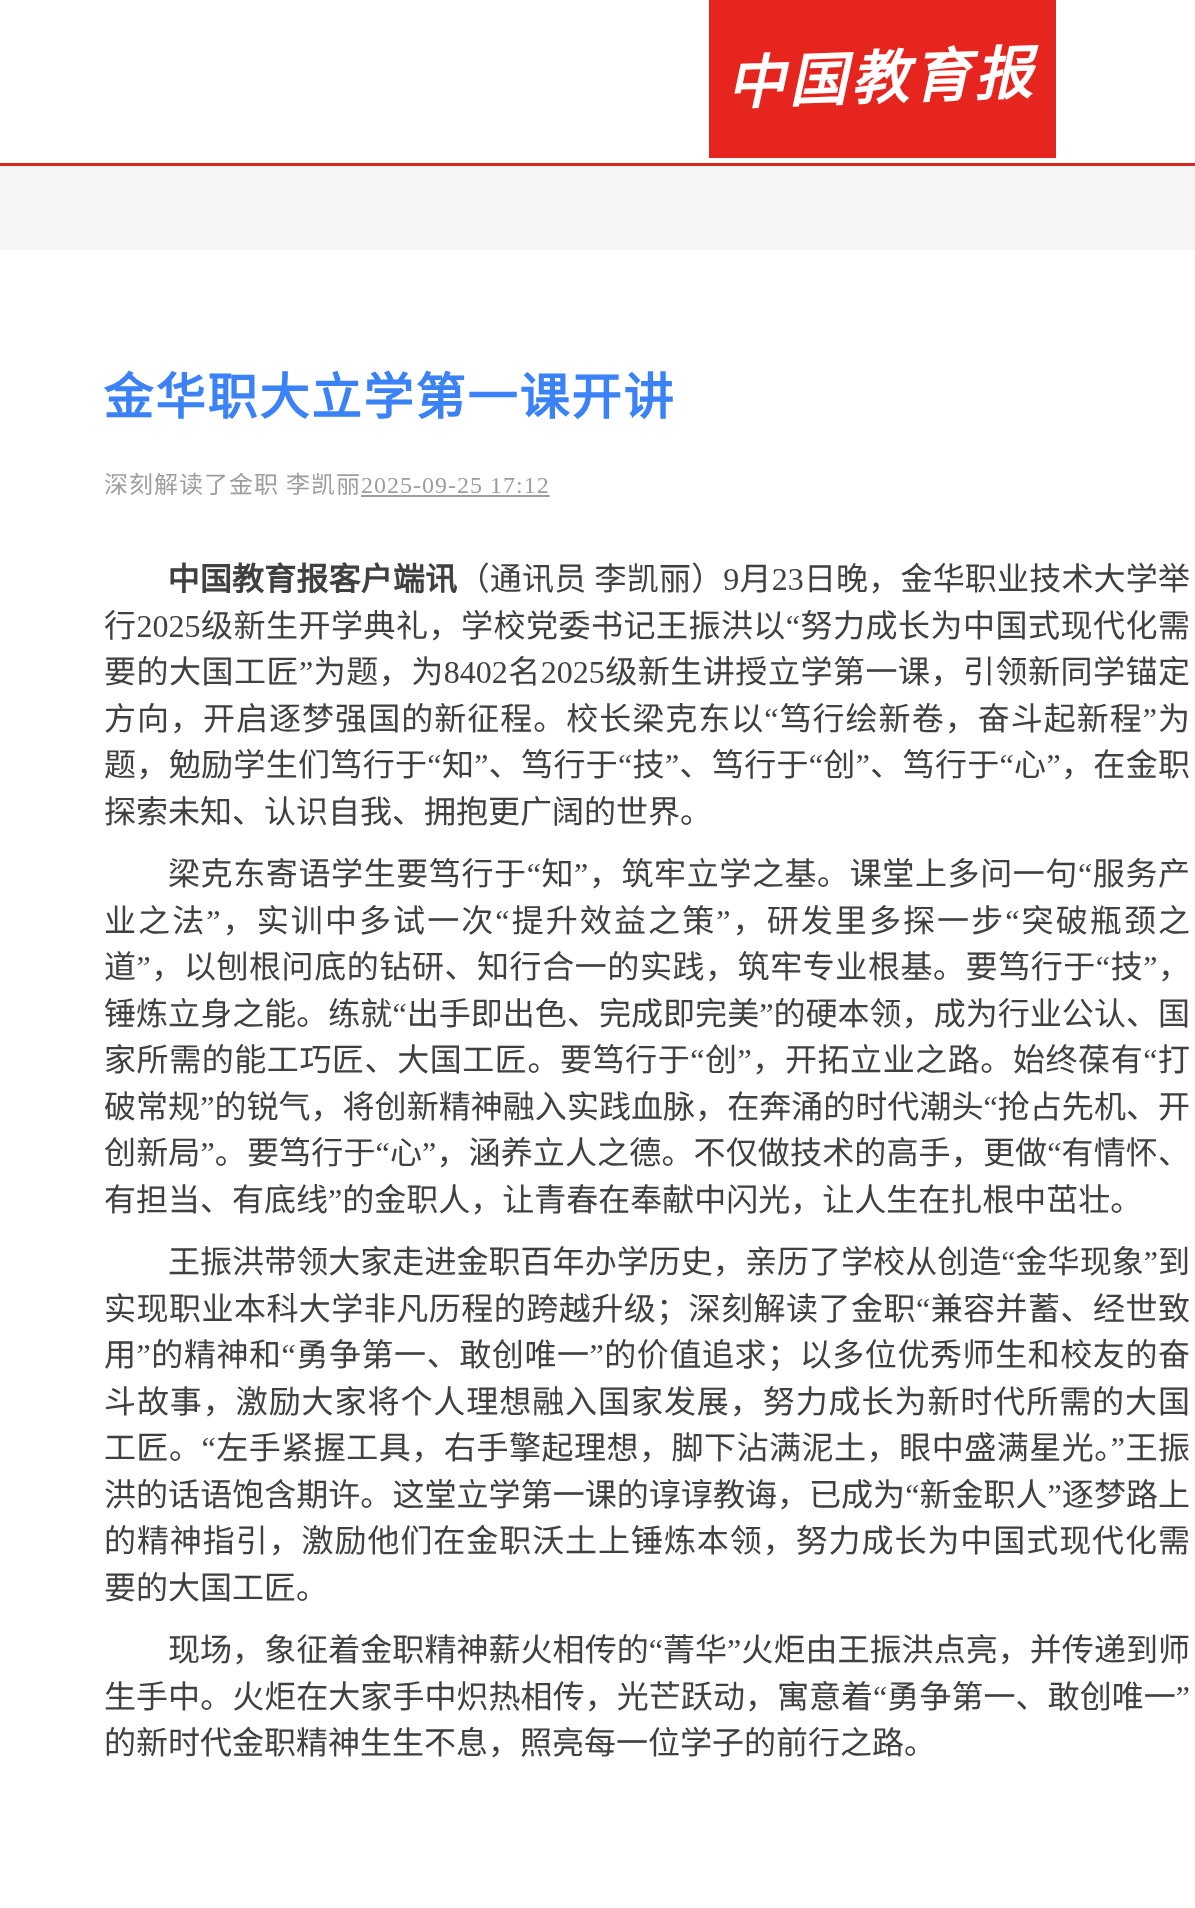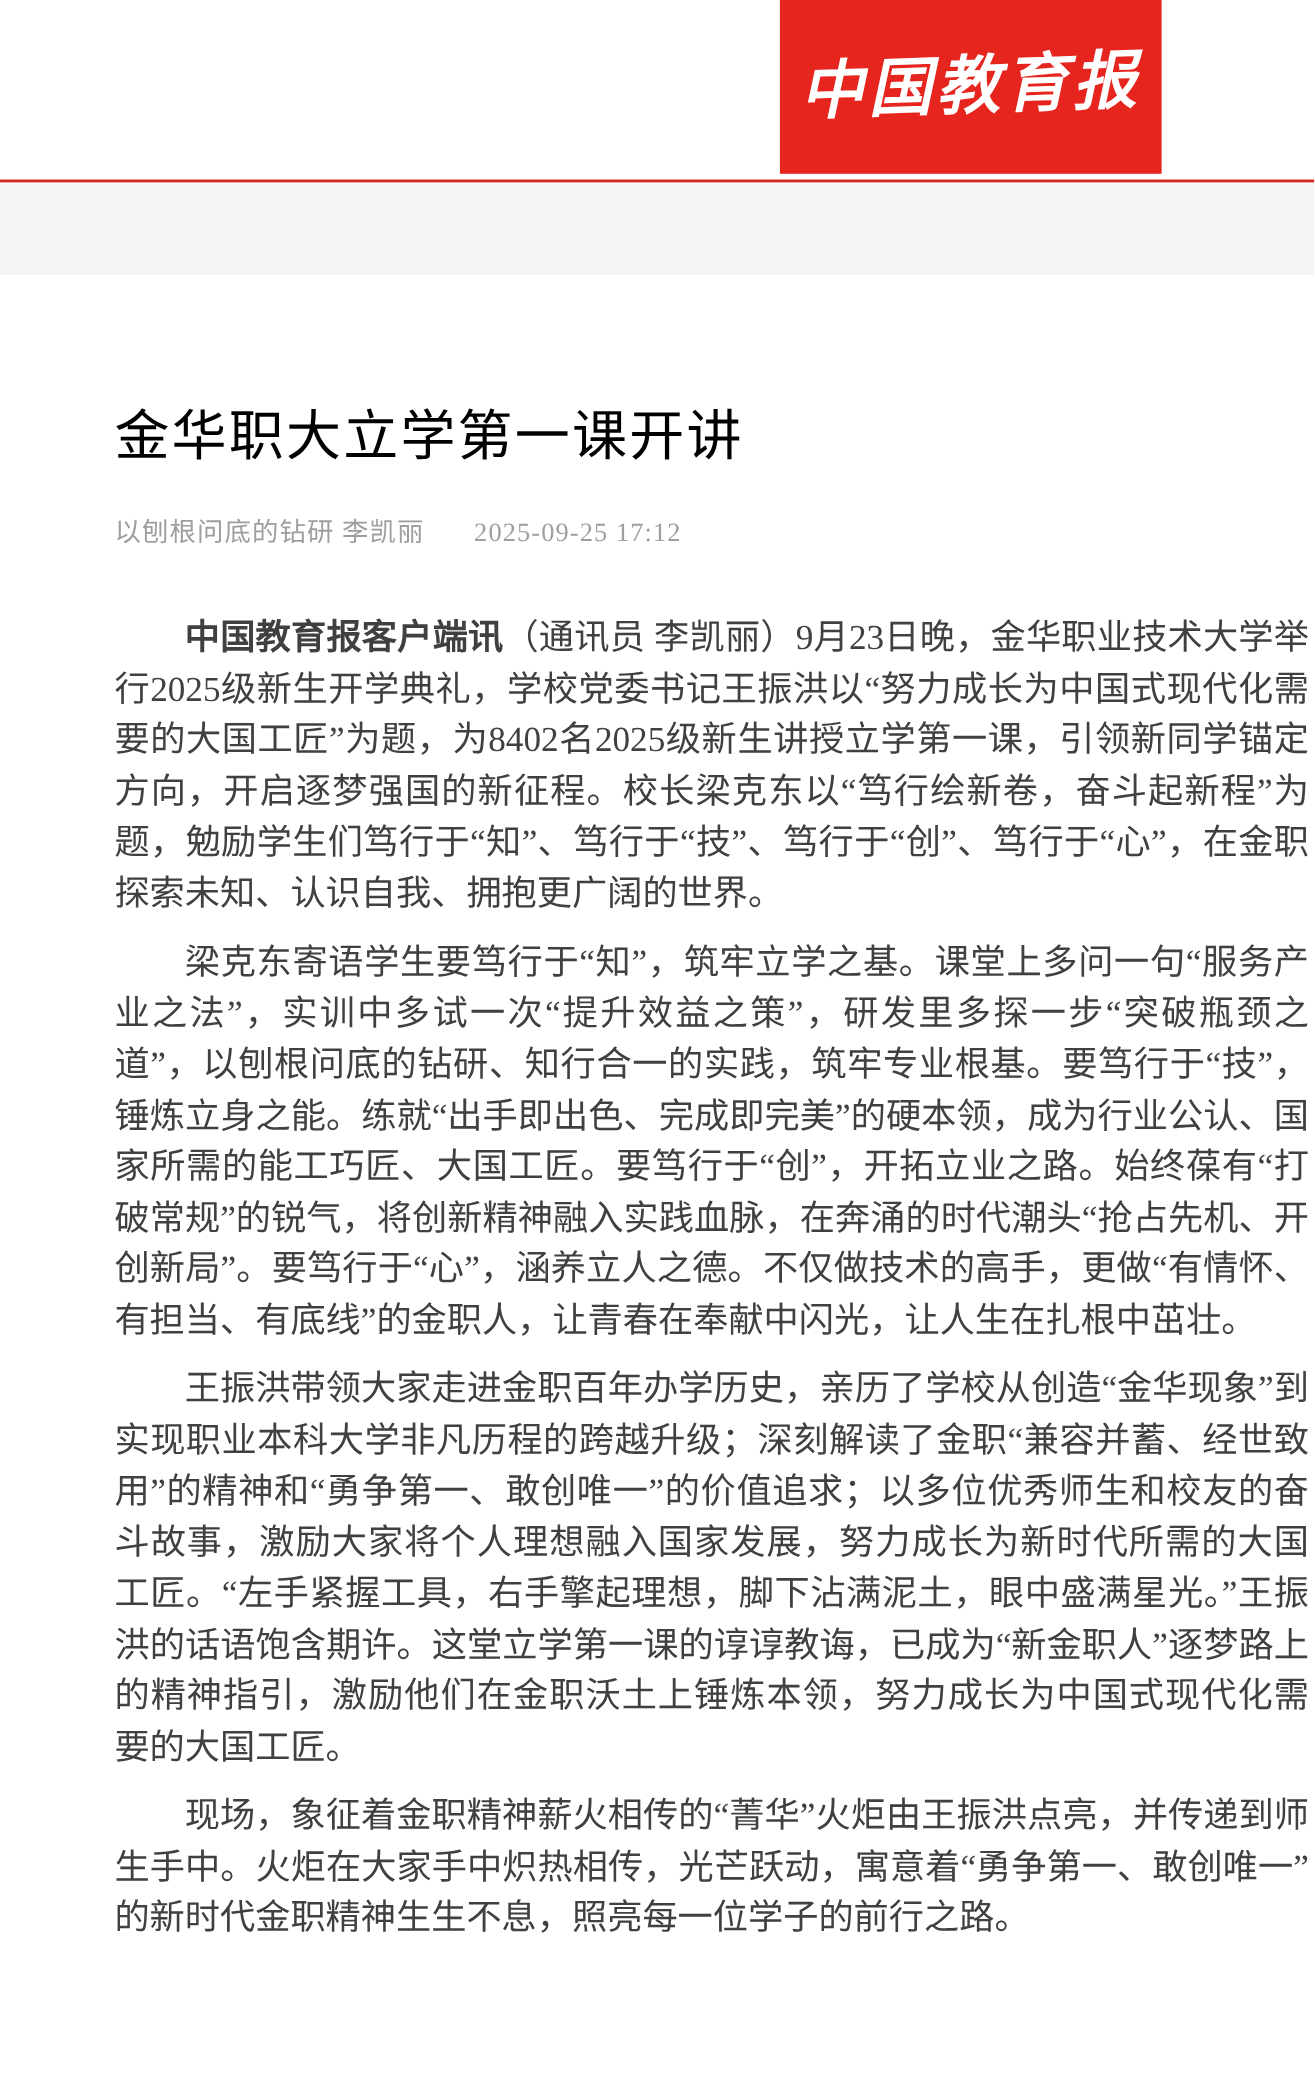--- a/index.html
+++ b/index.html
@@ -54,33 +54,33 @@
   }
   
   .article {
     margin: 0 5px 0 104px;
     width: 1086px;
   }
   .page-title {
     margin: 118px 0 0 0;
     font-size: 50px;
     line-height: 58px;
-    font-weight: 400;
-    color: #000000;
+    font-weight: 700;
+    color: #3b82f6;
     letter-spacing: 2px;
   }
   .byline {
     margin-top: 44px;
     font-size: 24px;
     line-height: 30px;
     color: #9e9e9e;
     letter-spacing: 1px;
   }
   .byline .timestamp {
-    margin-left: 45px;
+    text-decoration: underline;
   }
   .article-body {
     margin-top: 56px;
     font-size: 32px;
     line-height: 46.5px;
     color: #404040;
     text-align: justify;
   }
   .article-body p {
     margin: 0 0 16px 0;
@@ -105,21 +105,21 @@
   </div>
 
   <div class="red-rule"></div>
   <div class="gray-band"></div>
 
   <div class="article">
 
     <h1 class="page-title">金华职大立学第一课开讲</h1>
 
     <div class="byline">
-      <span class="source">以刨根问底的钻研 李凯丽</span><span class="timestamp">2025-09-25 17:12</span>
+      <span class="source">深刻解读了金职 李凯丽</span><span class="timestamp">2025-09-25 17:12</span>
     </div>
 
     <div class="article-body">
       <p><span class="para-lead">中国教育报客户端讯</span><span>（通讯员 李凯丽）9月23日晚，金华职业技术大学举行2025级新生开学典礼，学校党委书记王振洪以“努力成长为中国式现代化需要的大国工匠”为题，为8402名2025级新生讲授立学第一课，引领新同学锚定方向，开启逐梦强国的新征程。校长梁克东以“笃行绘新卷，奋斗起新程”为题，勉励学生们笃行于“知”、笃行于“技”、笃行于“创”、笃行于“心”，在金职探索未知、认识自我、拥抱更广阔的世界。</span></p>
 
 
       <p><span class="para-lead"></span><span>梁克东寄语学生要笃行于“知”，筑牢立学之基。课堂上多问一句“服务产业之法”，实训中多试一次“提升效益之策”，研发里多探一步“突破瓶颈之道”，以刨根问底的钻研、知行合一的实践，筑牢专业根基。要笃行于“技”，锤炼立身之能。练就“出手即出色、完成即完美”的硬本领，成为行业公认、国家所需的能工巧匠、大国工匠。要笃行于“创”，开拓立业之路。始终葆有“打破常规”的锐气，将创新精神融入实践血脉，在奔涌的时代潮头“抢占先机、开创新局”。要笃行于“心”，涵养立人之德。不仅做技术的高手，更做“有情怀、有担当、有底线”的金职人，让青春在奉献中闪光，让人生在扎根中茁壮。</span></p>
 
       <p><span class="para-lead"></span><span>王振洪带领大家走进金职百年办学历史，亲历了学校从创造“金华现象”到实现职业本科大学非凡历程的跨越升级；深刻解读了金职“兼容并蓄、经世致用”的精神和“勇争第一、敢创唯一”的价值追求；以多位优秀师生和校友的奋斗故事，激励大家将个人理想融入国家发展，努力成长为新时代所需的大国工匠。“左手紧握工具，右手擎起理想，脚下沾满泥土，眼中盛满星光。”王振洪的话语饱含期许。这堂立学第一课的谆谆教诲，已成为“新金职人”逐梦路上的精神指引，激励他们在金职沃土上锤炼本领，努力成长为中国式现代化需要的大国工匠。</span></p>
 

